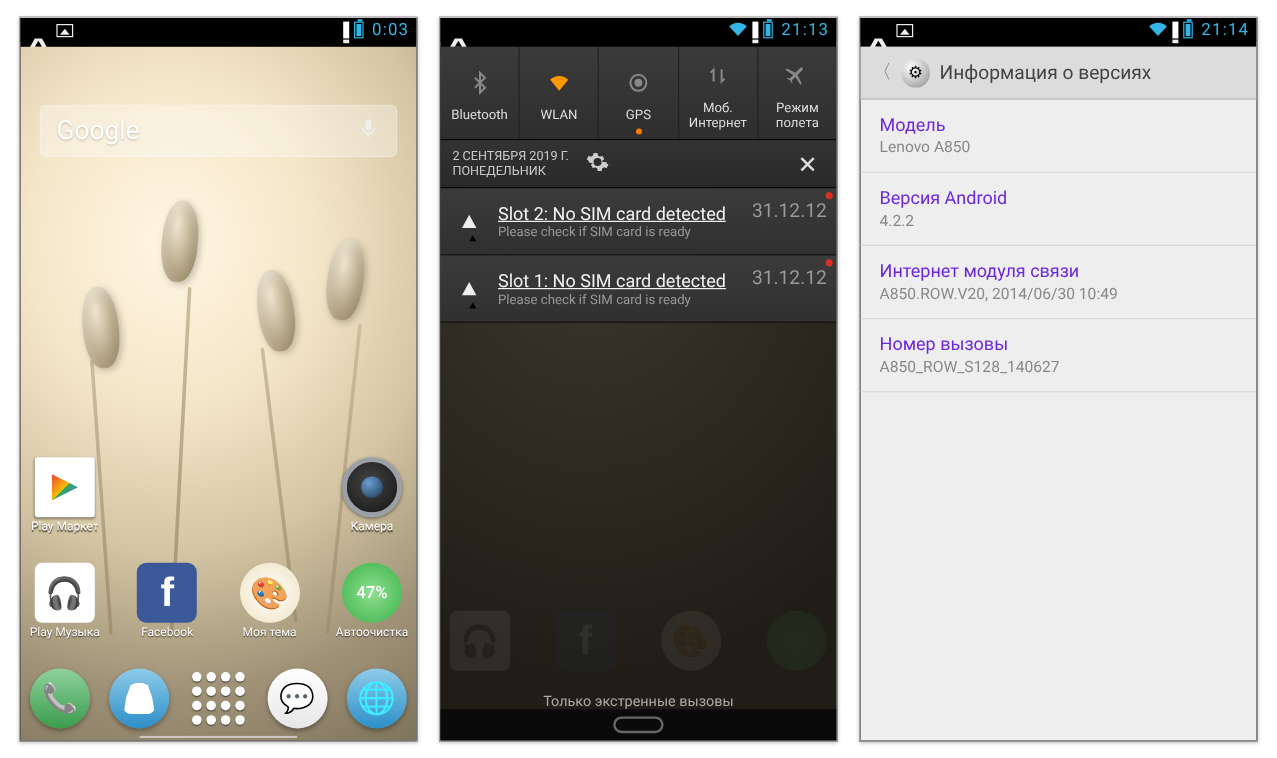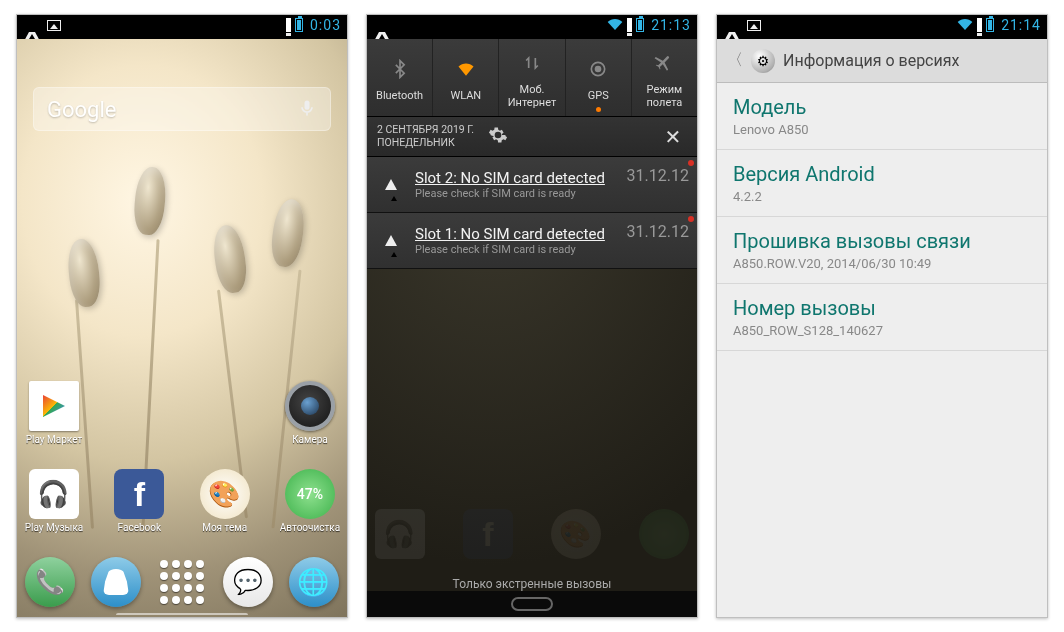--- a/index.html
+++ b/index.html
@@ -84,21 +84,21 @@
   .navbar{position:absolute;bottom:0;left:0;right:0;height:26px;background:#0a0a0a;display:flex;align-items:center;justify-content:center;}
   .nav-oval{width:42px;height:14px;border:2px solid #666;border-radius:8px;}
 
   
   .s3{position:absolute;inset:24px 0 0 0;background:#eeeeee;}
   .s3-head{height:44px;background:#dcdcdc;border-bottom:1px solid #bcbcbc;display:flex;align-items:center;padding:0 10px;gap:8px;}
   .back-chev{color:#777;font-size:16px;}
   .globe{width:24px;height:24px;border-radius:50%;background:radial-gradient(circle at 35% 30%,#fff,#b0b0b0 70%,#777);display:flex;align-items:center;justify-content:center;font-size:14px;}
   .s3-title{color:#444;font-size:16px;}
   .kv{padding:12px 16px;border-bottom:1px solid #d7d7d7;}
-  .kv .k{color:#0f766e;font-size:20px;margin-bottom:3px;}
+  .kv .k{color:#6d28d9;font-size:15px;margin-bottom:3px;}
   .kv .v{color:#888;font-size:13px;}
 </style>
 </head>
 <body>
 
 <div class="stage">
 
 <div class="phone">
   <div class="status-bar">
     <div class="status-left">
@@ -226,35 +226,35 @@
         <div class="tc on">
               <svg viewBox="0 0 24 24" fill="currentColor">
                 <path d="M12 20l9-11c-5-5-13-5-18 0l9 11z"></path>
               </svg>
             </div>
         <span class="tl">WLAN</span>
       </div>
       <div class="tog">
         <div class="tc">
               <svg viewBox="0 0 24 24" fill="none" stroke="currentColor" stroke-width="2">
+                <circle cx="12" cy="12" r="8"></circle>
+                <circle cx="12" cy="12" r="3" fill="currentColor"></circle>
+              </svg>
+            </div>
+        <span class="tl">GPS</span>
+        <div class="orange-dot"></div>
+      </div>
+      <div class="tog">
+        <div class="tc">
+              <svg viewBox="0 0 24 24" fill="none" stroke="currentColor" stroke-width="2">
                 <path d="M8 18V6l-3 3M16 6v12l3-3"></path>
               </svg>
             </div>
         <span class="tl" style="white-space:pre">Моб.
 Интернет</span>
-      </div>
-      <div class="tog">
-        <div class="tc">
-              <svg viewBox="0 0 24 24" fill="none" stroke="currentColor" stroke-width="2">
-                <circle cx="12" cy="12" r="8"></circle>
-                <circle cx="12" cy="12" r="3" fill="currentColor"></circle>
-              </svg>
-            </div>
-        <span class="tl">GPS</span>
-        <div class="orange-dot"></div>
       </div>
       <div class="tog">
         <div class="tc">
               <svg viewBox="0 0 24 24" fill="currentColor">
                 <path d="M21 14l-9-3V4a1.5 1.5 0 0 0-3 0v7l-9 3v2l9-2v5l-2 1v1l3.5-1 3.5 1v-1l-2-1v-5l9 2z" transform="rotate(45 12 12)"></path>
               </svg>
             </div>
         <span class="tl" style="white-space:pre">Режим
 полета</span>
       </div>
@@ -332,21 +332,21 @@
     </div>
     <div class="kv">
       <div class="k">Модель</div>
       <div class="v">Lenovo A850</div>
     </div>
     <div class="kv">
       <div class="k">Версия Android</div>
       <div class="v">4.2.2</div>
     </div>
     <div class="kv">
-      <div class="k">Прошивка вызовы связи</div>
+      <div class="k">Интернет модуля связи</div>
       <div class="v">A850.ROW.V20, 2014/06/30 10:49</div>
     </div>
     <div class="kv">
       <div class="k">Номер вызовы</div>
       <div class="v">A850_ROW_S128_140627</div>
     </div>
   </div>
 </div>
 
 </div>

